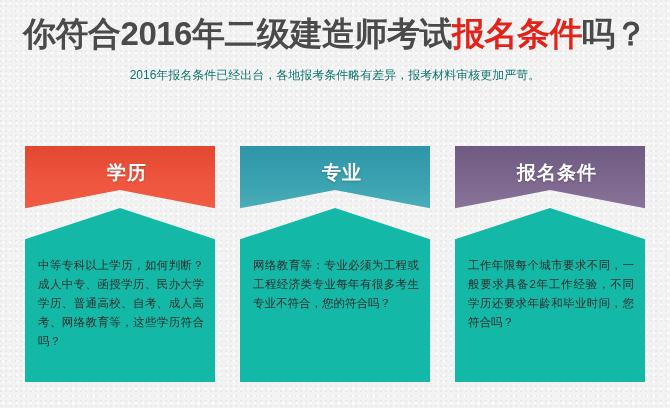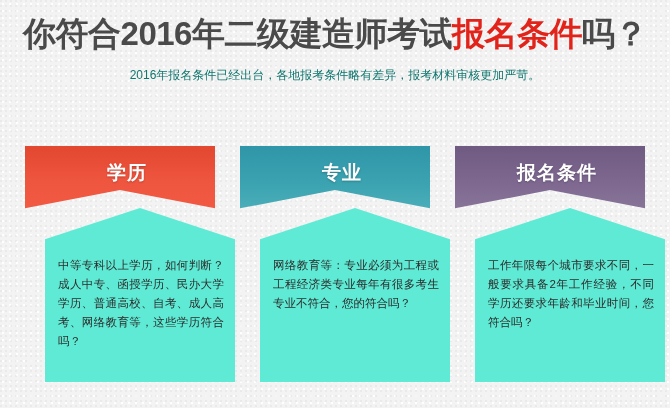--- a/index.html
+++ b/index.html
@@ -107,24 +107,23 @@
     text-shadow: 0 1px 2px rgba(0,0,0,0.22);
   }
 
   
   .card-body {
     position: absolute;
     left: 0;
     top: 62px;
     width: 190px;
     height: 174px;
-    background: #5eead4;
+    background: #14b8a6;
     -webkit-clip-path: polygon(0 18%, 50% 0, 100% 18%, 100% 100%, 0 100%);
     clip-path: polygon(0 18%, 50% 0, 100% 18%, 100% 100%, 0 100%);
-    margin-left: 20px;
   }
   .card-text {
     position: absolute;
     left: 13px;
     top: 48px;
     width: 166px;
     font-size: 11.5px;
     line-height: 19px;
     color: #2d2d2d;
     text-align: justify;

